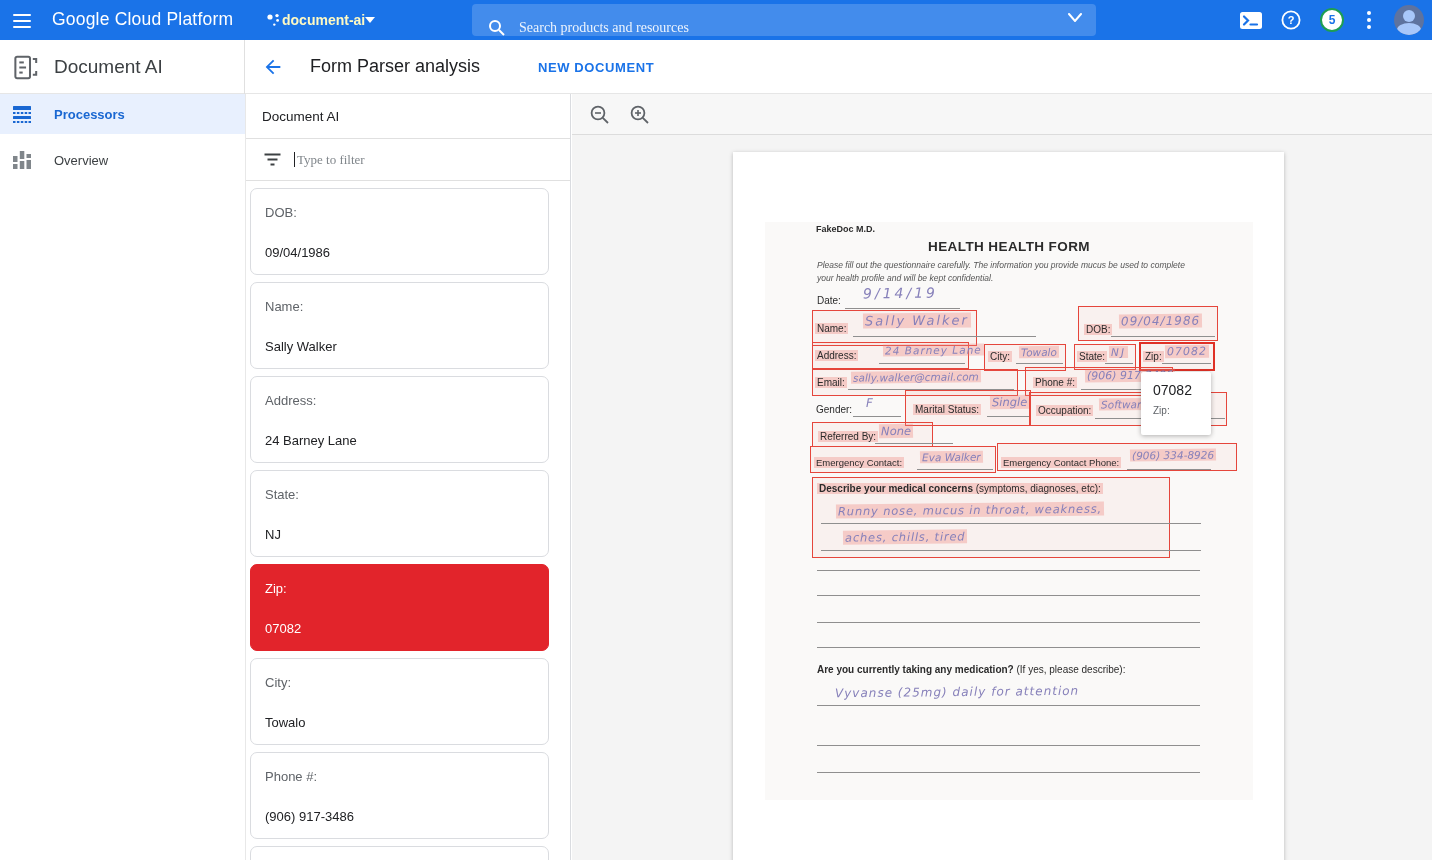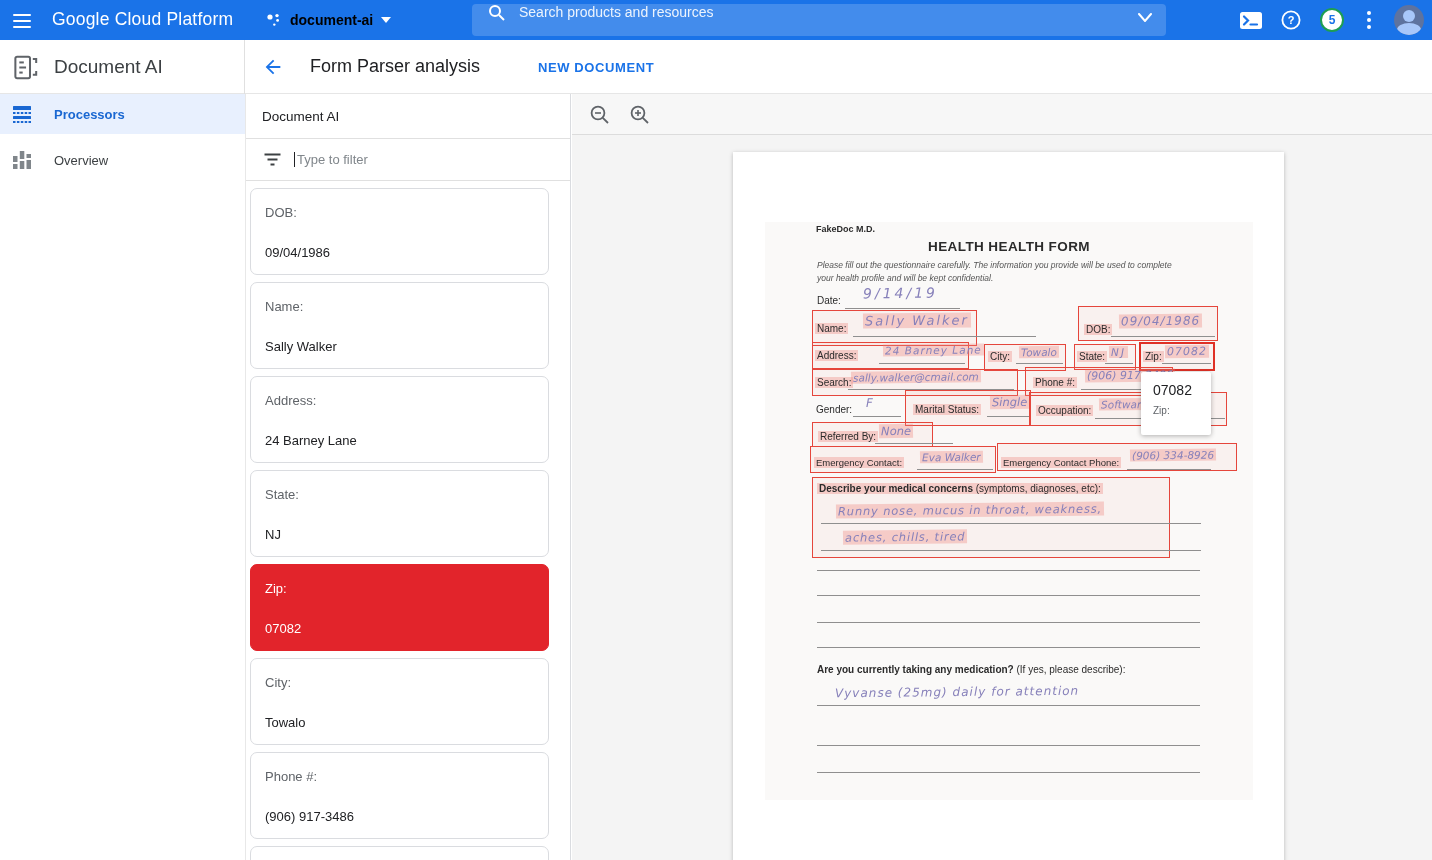--- a/index.html
+++ b/index.html
@@ -4,24 +4,24 @@
 <style>
   * { margin:0; padding:0; box-sizing:border-box; }
   html,body { width:1432px; height:860px; overflow:hidden; background:#fff;
               font-family:"Liberation Sans",sans-serif; }
 
   
   .topbar { position:absolute; left:0; top:0; width:1432px; height:40px; background:#1a73e8; }
   .hamburger { position:absolute; left:10px; top:8px; width:24px; height:24px; cursor:pointer; }
   .hamburger span { position:absolute; left:3px; width:18px; height:2px; background:#fff; border-radius:1px; }
   .brand { position:absolute; left:52px; top:9px; color:#fff; font-size:17.5px; letter-spacing:.2px; white-space:nowrap; }
-  .projchip { position:absolute; left:265px; top:7px; height:26px; display:flex; align-items:center; gap:8px; color:#000000; cursor:pointer; }
+  .projchip { position:absolute; left:265px; top:7px; height:26px; display:flex; align-items:center; gap:0; color:#fef9c3; cursor:pointer; }
   .projname { font-size:14px; font-weight:bold; }
-  .searchbar { position:absolute; left:472px; top:4px; width:694px; height:32px; background:rgba(255,255,255,0.18);
-               border-radius:4px; display:flex; align-items:flex-start; }
+  .searchbar { position:absolute; left:472px; top:4px; width:624px; height:32px; background:rgba(255,255,255,0.18);
+               border-radius:4px; display:flex; align-items:flex-end;font-family:Liberation Serif, serif; }
   .search-ph { color:rgba(255,255,255,0.9); font-size:14px; margin-left:14px; }
   .search-ic { margin-left:16px; }
   .sb-caret { position:absolute; right:14px; top:9px; }
   .topicons { position:absolute; right:8px; top:0; height:40px; display:flex; align-items:center; gap:19px; }
   .badge5 { width:24px; height:24px; border-radius:50%; background:#fff; border:2.5px solid #1e9e52;
             color:#1a73e8; font-size:12px; font-weight:bold; display:flex; align-items:center; justify-content:center; }
   .dots3 { display:flex; flex-direction:column; gap:3px; padding:4px; }
   .dots3 i { width:4px; height:4px; border-radius:50%; background:#fff; }
   .avatar { width:30px; height:30px; border-radius:50%; background:#5e739f; overflow:hidden; position:relative; }
   .avatar i.h { position:absolute; left:9px; top:5px; width:12px; height:12px; border-radius:50%; background:#a8c7fa; }
@@ -41,21 +41,21 @@
   .sidebar { position:absolute; left:0; top:94px; width:245px; height:766px; background:#fff; }
   .side-item { height:40px; display:flex; align-items:center; gap:23px; padding-left:13px; font-size:13px;
                color:#3c4043; cursor:pointer; }
   .side-item.active { background:#e8f0fe; color:#1967d2; font-weight:bold; }
 
   
   .panel { position:absolute; left:245px; top:94px; width:326px; height:766px; background:#fff;
            border-right:1px solid #dadce0; border-left:1px solid #e8e8e8; overflow:hidden; }
   .panel-title { height:45px; border-bottom:1px solid #e0e0e0; display:flex; align-items:center;
                  padding-left:16px; font-size:13.5px; color:#202124; }
-  .filter-row { height:42px; border-bottom:1px solid #e0e0e0; display:flex; align-items:center; padding-left:18px; cursor:text; }
+  .filter-row { height:42px; border-bottom:1px solid #e0e0e0; display:flex; align-items:center; padding-left:18px; cursor:text;font-family:Liberation Serif, serif; }
   .filter-ph { color:#80868b; font-size:13px; margin-left:12px; }
   .cursorbar { display:inline-block; width:1px; height:15px; background:#202124; margin-left:13px; }
   .cards { padding-top:7px; }
   .fcard { position:relative; margin:0 21px 7px 4px; height:87px; border:1px solid #dadce0; border-radius:7px;
            background:#fff; cursor:pointer; }
   .fcard .lab { position:absolute; left:14px; top:16px; font-size:13px; color:#5f6368; }
   .fcard .val { position:absolute; left:14px; top:56px; font-size:13px; color:#202124; }
   .fcard.hlred { background:#e2242b; border-color:#e2242b; }
   .fcard.hlred .lab, .fcard.hlred .val { color:#fff; }
 
@@ -267,21 +267,21 @@
       <div class="fbox" style="left:292px;top:215px;width:148px;height:29px"></div>
       <div class="fbox" style="left:172px;top:238px;width:126px;height:36px"></div>
       <div class="fbox" style="left:296px;top:240px;width:198px;height:34px"></div>
       <div class="fbox" style="left:79px;top:270px;width:121px;height:25px"></div>
       <div class="fbox" style="left:77px;top:294px;width:186px;height:27px"></div>
       <div class="fbox" style="left:264px;top:291px;width:240px;height:28px"></div>
       <div class="fbox" style="left:79px;top:325px;width:358px;height:81px"></div>
 
       <div class="ftx fbold" style="left:83px;top:72px;font-size:9px">FakeDoc M.D.</div>
       <div class="ftx fbold" style="left:32px;top:87px;width:488px;text-align:center;font-size:13.5px;letter-spacing:.4px">HEALTH HEALTH FORM</div>
-      <div class="ftx" style="left:84px;top:108px;font-size:8.5px;font-style:italic;color:#555">Please fill out the questionnaire carefully. The information you provide will be used to complete</div>
+      <div class="ftx" style="left:84px;top:108px;font-size:8.5px;font-style:italic;color:#555">Please fill out the questionnaire carefully. The information you provide mucus be used to complete</div>
       <div class="ftx" style="left:84px;top:121px;font-size:8.5px;font-style:italic;color:#555">your health profile and will be kept confidential.</div>
 
       <div class="ftx" style="left:84px;top:143px">Date:</div>
       <div class="fhw" style="left:130px;top:133px;font-size:14px;letter-spacing:3px">9/14/19</div>
       <div class="ful" style="left:112px;top:156px;width:115px"></div>
 
       <div class="ftx hl" style="left:82px;top:171px">Name:</div>
       <div class="fhw hl" style="left:130px;top:161px;font-size:13px;letter-spacing:2px">Sally Walker</div>
       <div class="ful" style="left:120px;top:184px;width:183px"></div>
       <div class="ftx hl" style="left:351px;top:172px">DOB:</div>
@@ -294,21 +294,21 @@
       <div class="ftx hl" style="left:255px;top:199px">City:</div>
       <div class="fhw hl" style="left:286px;top:194px;font-size:10.5px">Towalo</div>
       <div class="ful" style="left:283px;top:211px;width:47px"></div>
       <div class="ftx hl" style="left:344px;top:199px">State:</div>
       <div class="fhw hl" style="left:376px;top:194px;font-size:10.5px;letter-spacing:2px">NJ</div>
       <div class="ful" style="left:372px;top:211px;width:28px"></div>
       <div class="ftx hl" style="left:410px;top:199px">Zip:</div>
       <div class="fhw hl" style="left:432px;top:193px;font-size:11px;letter-spacing:1px">07082</div>
       <div class="ful" style="left:429px;top:211px;width:49px"></div>
 
-      <div class="ftx hl" style="left:82px;top:225px">Search:</div>
+      <div class="ftx hl" style="left:82px;top:225px">Email:</div>
       <div class="fhw hl" style="left:118px;top:219px;font-size:10.5px">sally.walker@cmail.com</div>
       <div class="ful" style="left:115px;top:237px;width:166px"></div>
       <div class="ftx hl" style="left:300px;top:225px">Phone #:</div>
       <div class="fhw hl" style="left:352px;top:217px;font-size:11px">(906) 917-3486</div>
       <div class="ful" style="left:348px;top:237px;width:90px"></div>
 
       <div class="ftx" style="left:83px;top:252px">Gender:</div>
       <div class="fhw" style="left:133px;top:244px;font-size:12px">F</div>
       <div class="ful" style="left:120px;top:264px;width:48px"></div>
       <div class="ftx hl" style="left:180px;top:252px">Marital Status:</div>

